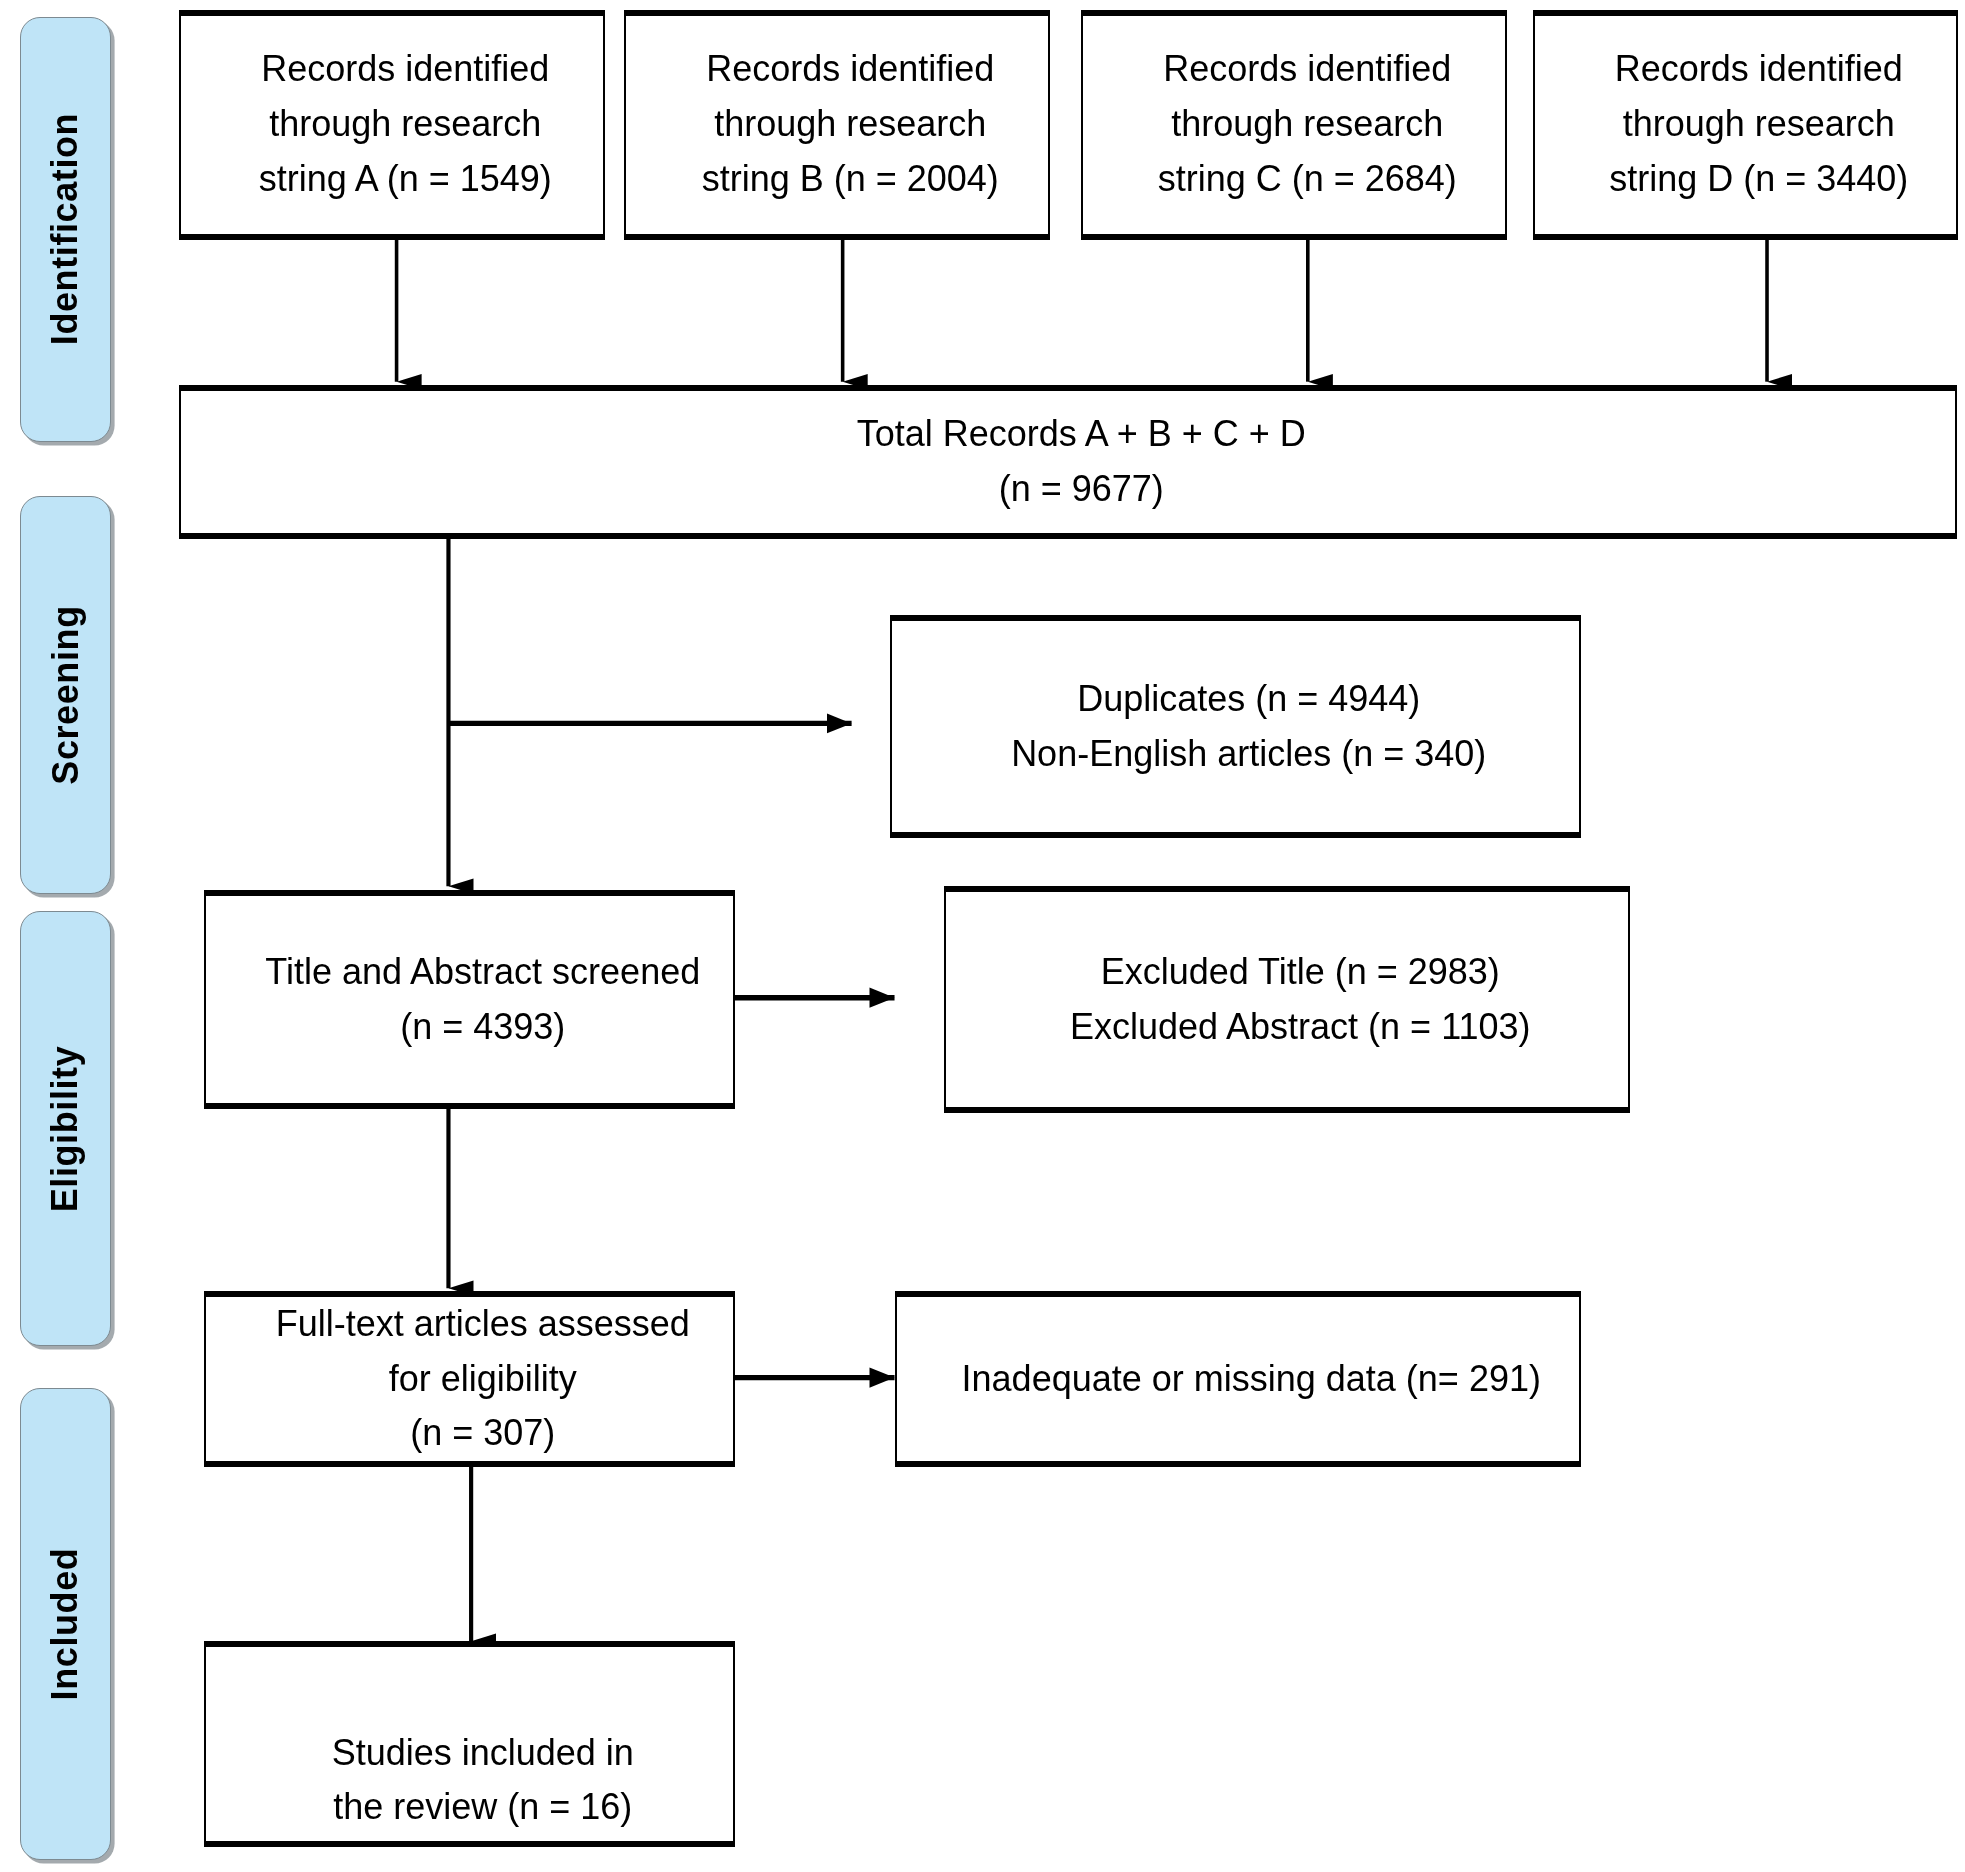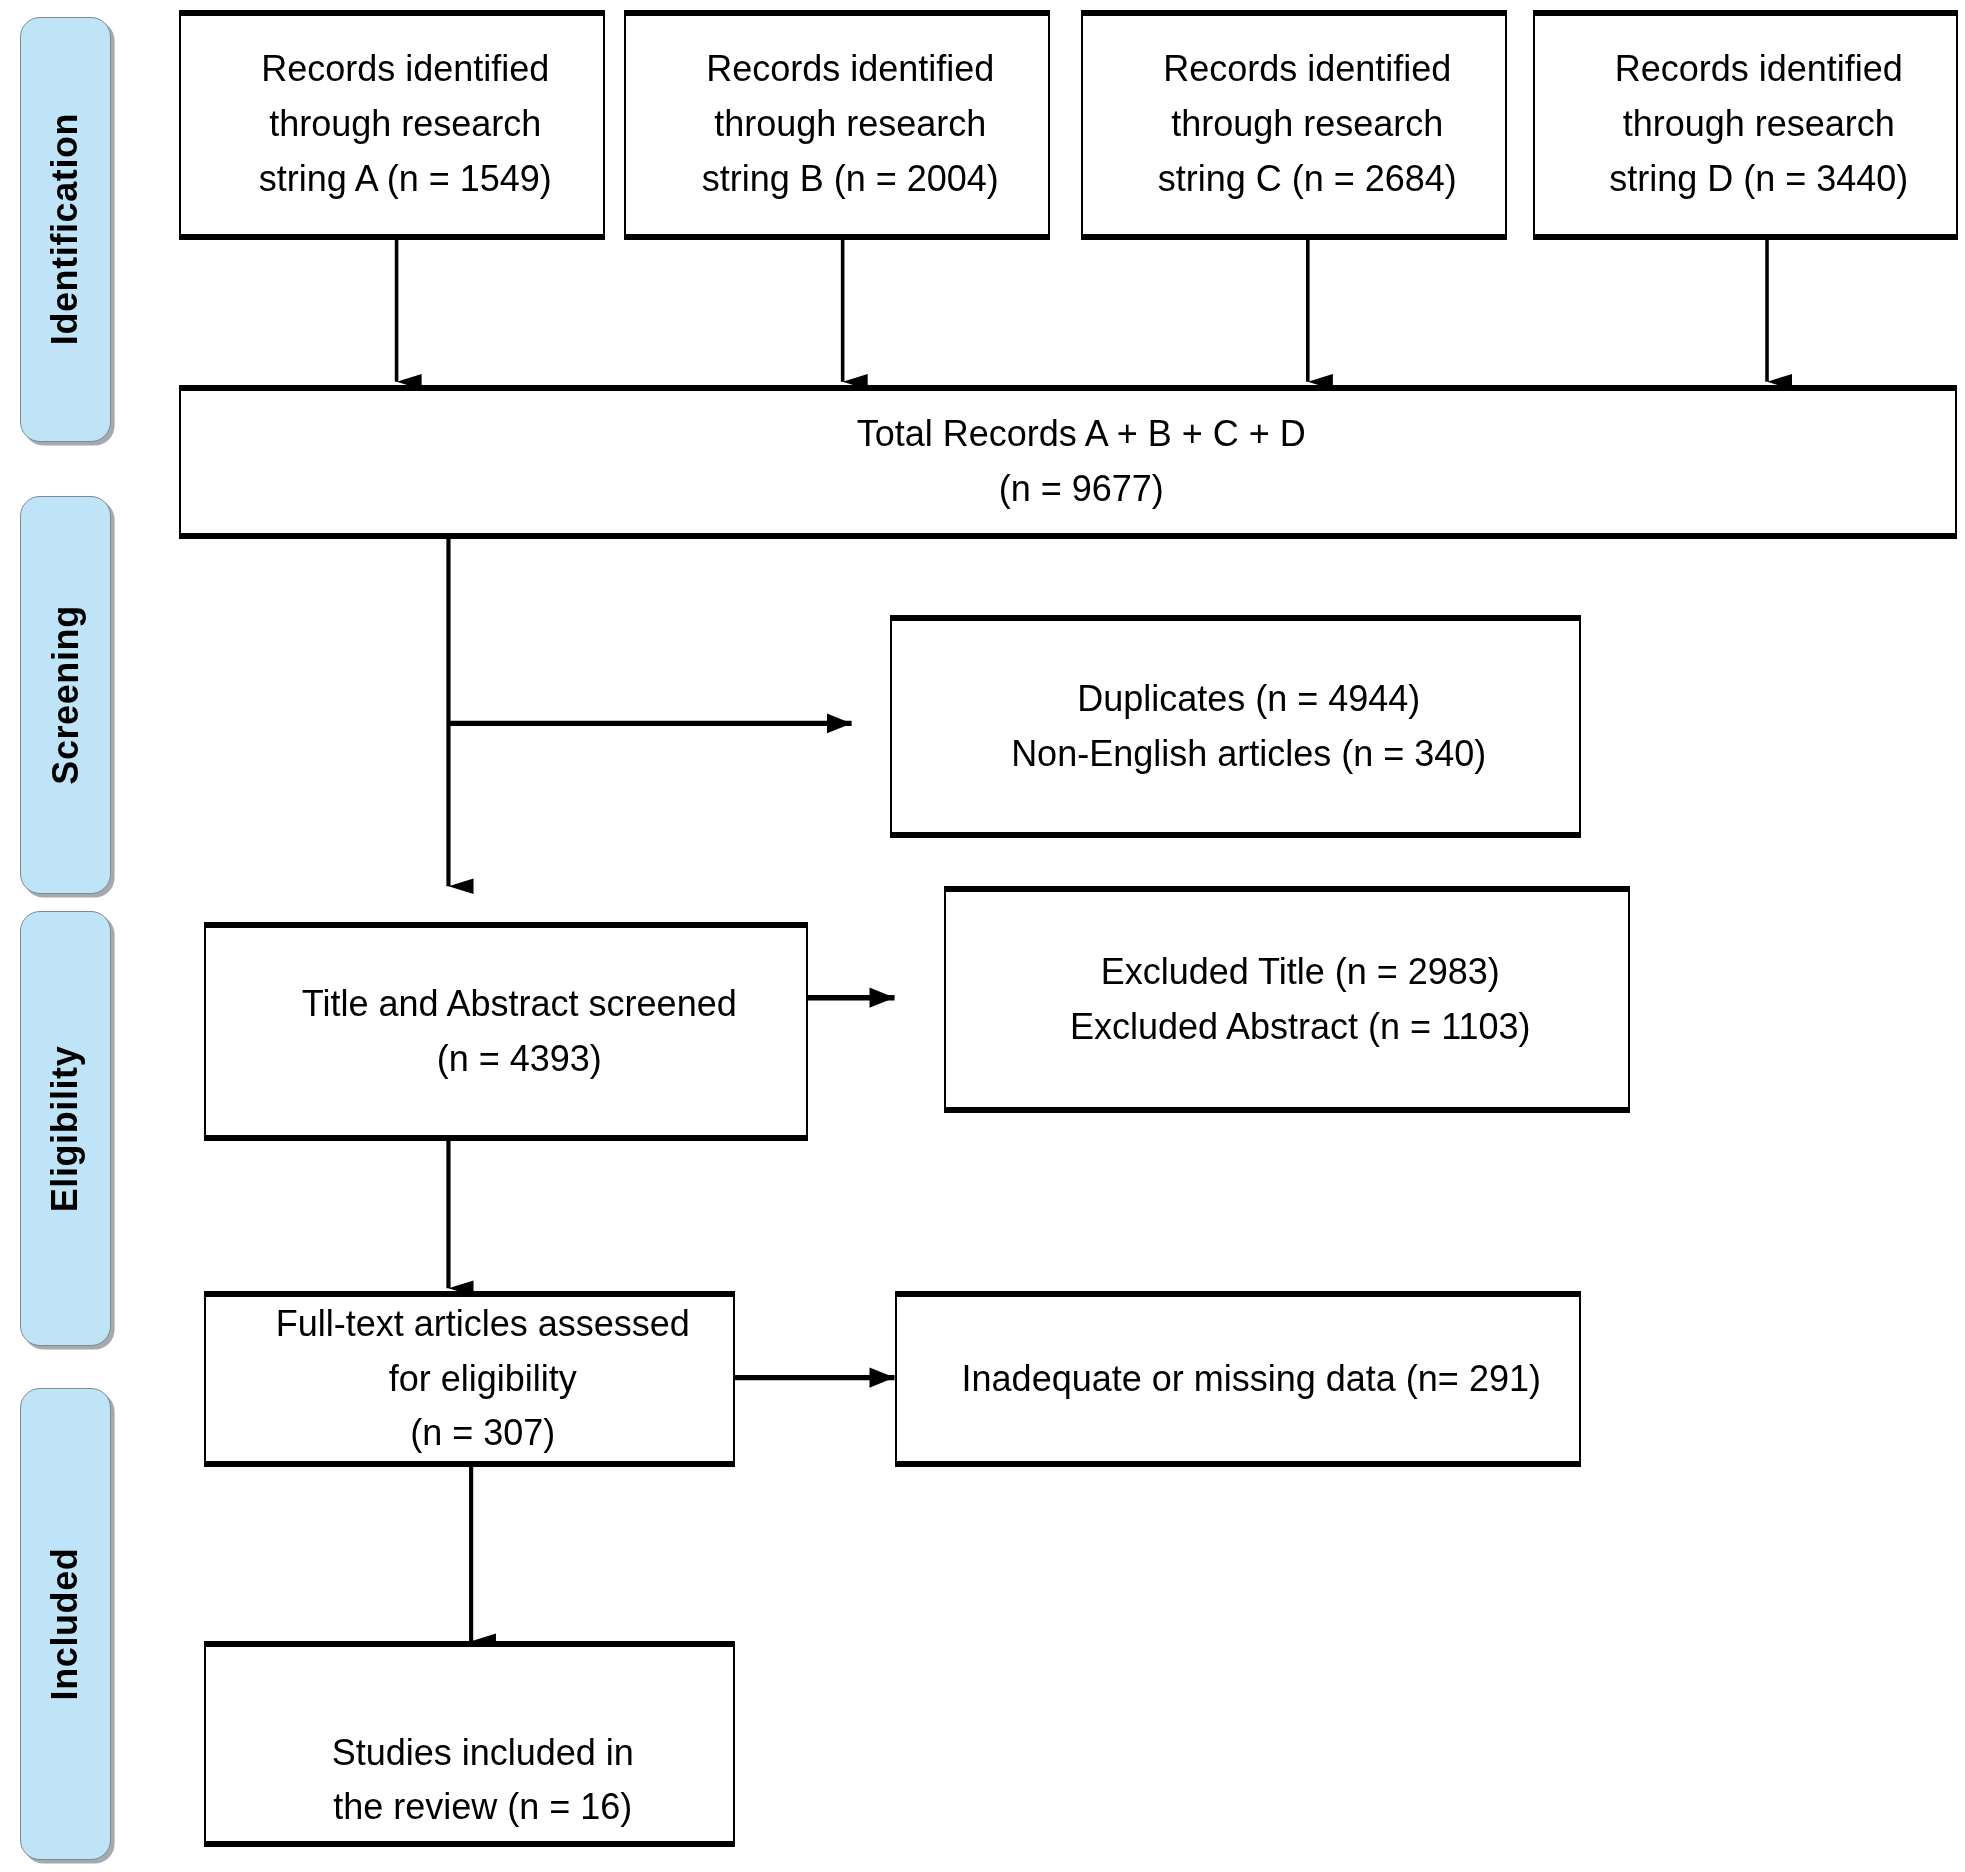--- a/index.html
+++ b/index.html
@@ -161,21 +161,21 @@
   <div class="flow-box topbar botbar" style="left:179px; top:385px; width:1778px; height:154px;">
     <span class="flow-box-text">Total Records A + B + C + D
 (n = 9677)</span>
   </div>
 
   <div class="flow-box topbar botbar" style="left:890px; top:615px; width:691px; height:223px;">
     <span class="flow-box-text">Duplicates (n = 4944)
 Non-English articles (n = 340)</span>
   </div>
 
-  <div class="flow-box topbar botbar" style="left:204px; top:890px; width:604px; height:219px;margin-top:32px;">
+  <div class="flow-box topbar botbar" style="left:204px; top:890px; width:531px; height:219px;">
     <span class="flow-box-text">Title and Abstract screened
 (n = 4393)</span>
   </div>
 
   <div class="flow-box topbar botbar" style="left:944px; top:886px; width:686px; height:227px;">
     <span class="flow-box-text">Excluded Title (n = 2983)
 Excluded Abstract (n = 1103)</span>
   </div>
 
   <div class="flow-box topbar botbar" style="left:204px; top:1291px; width:531px; height:176px;">

